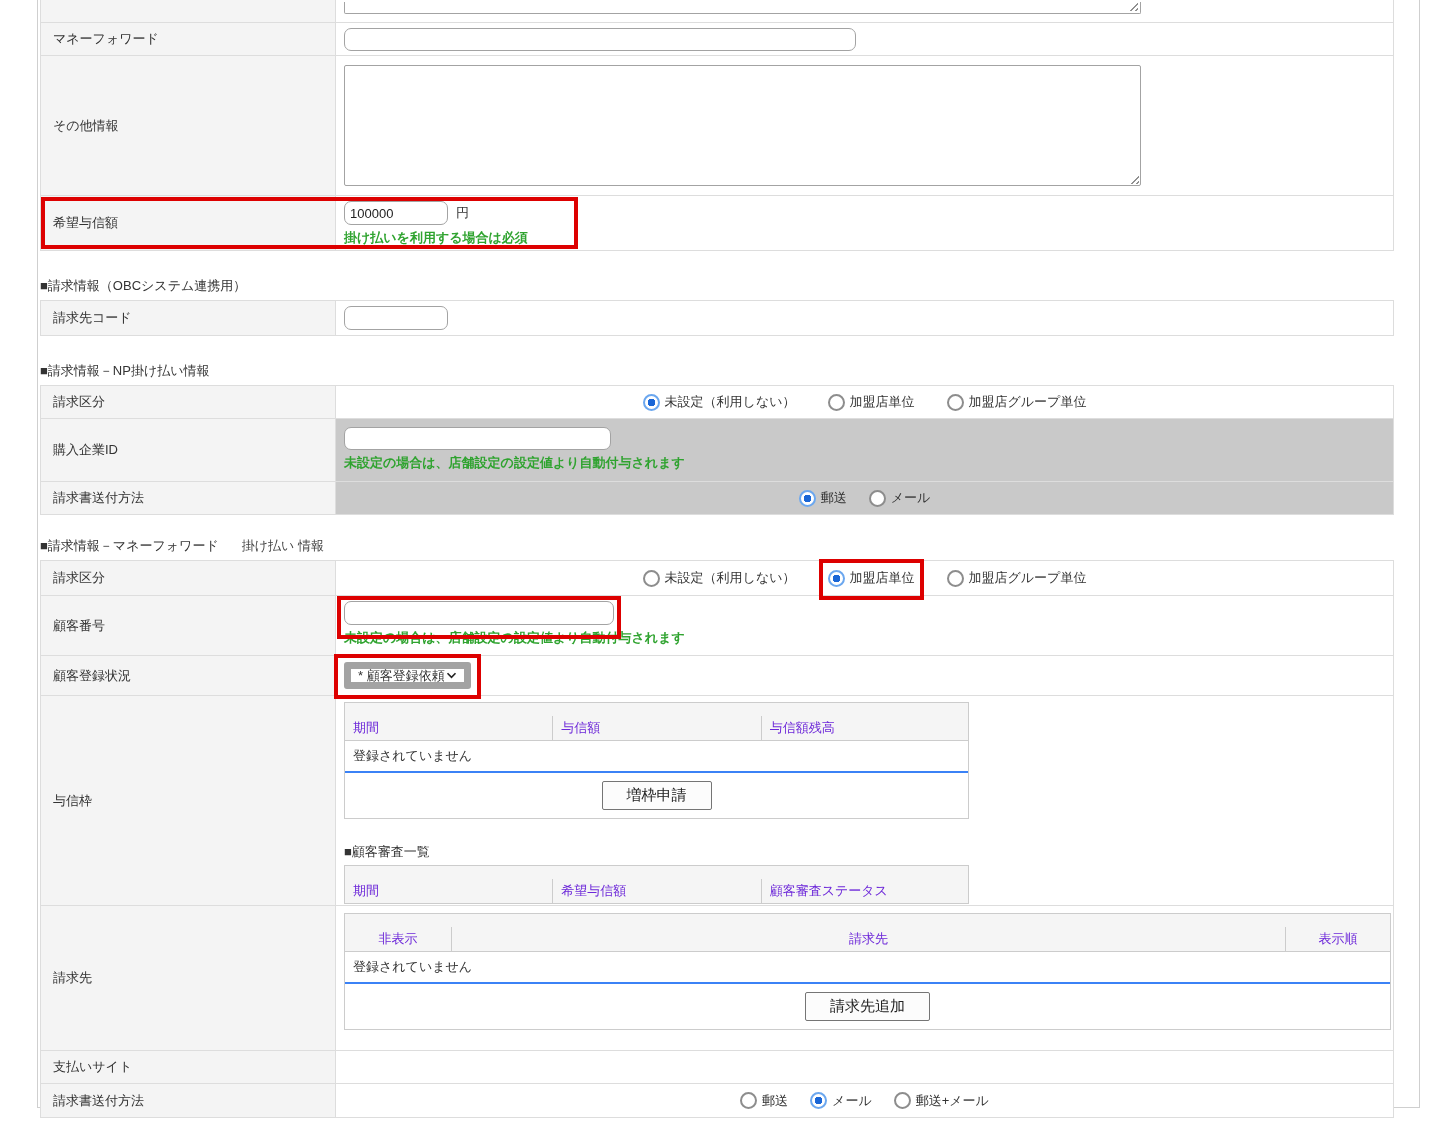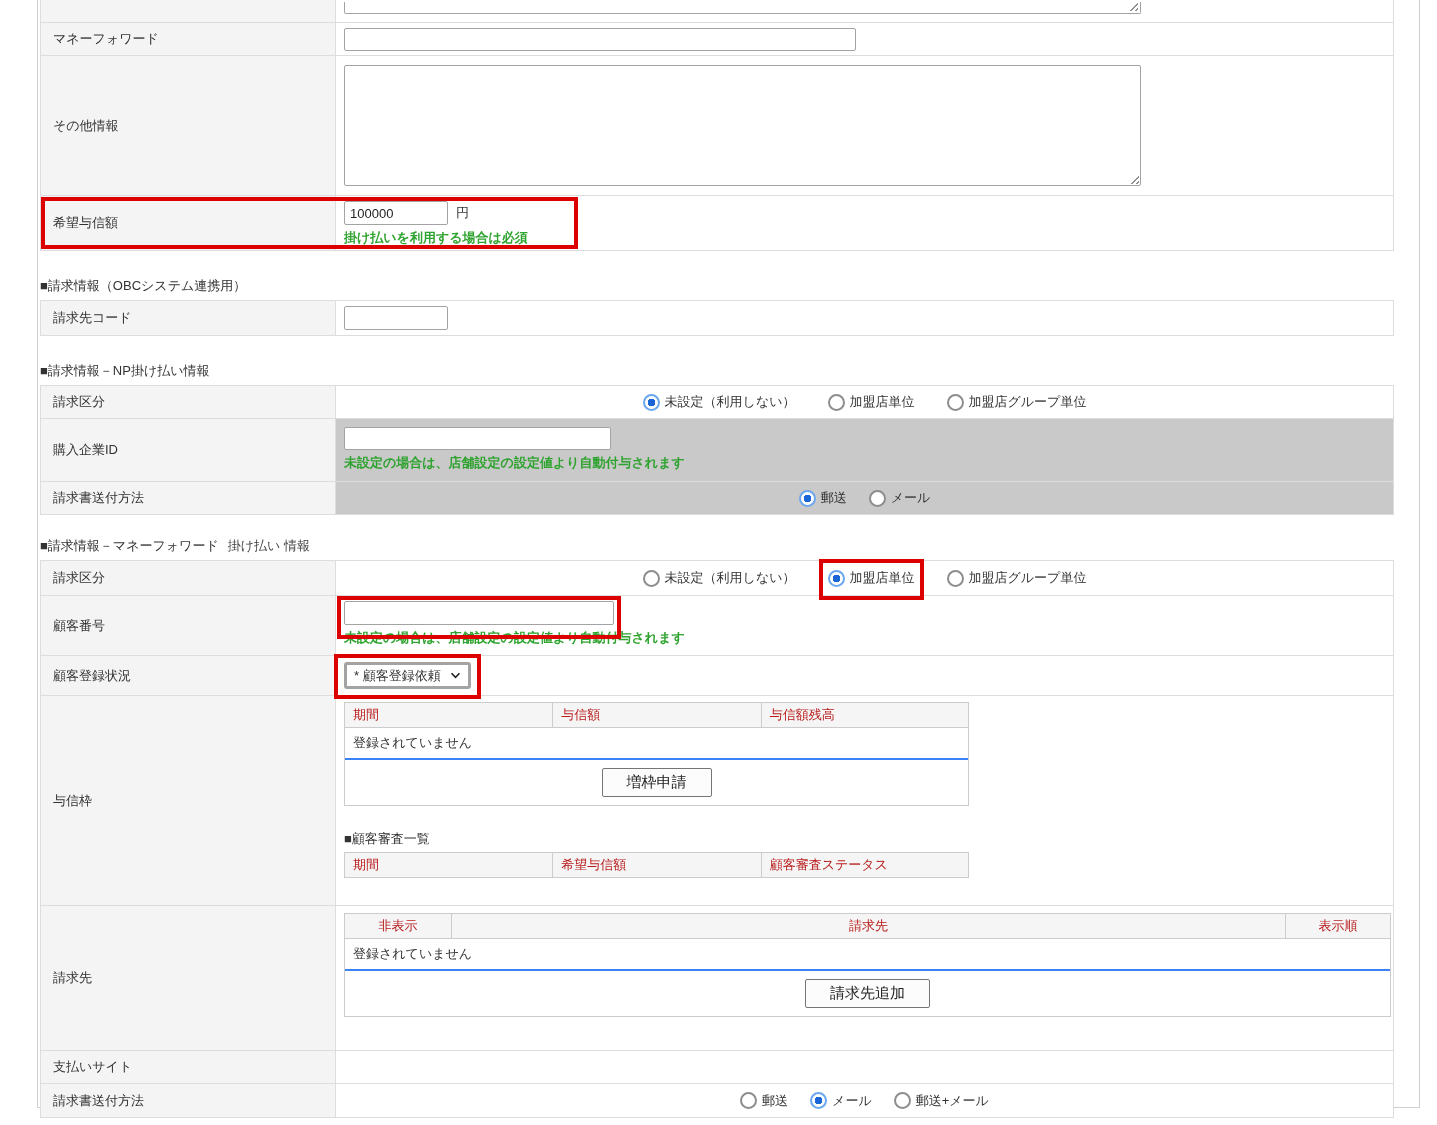--- a/index.html
+++ b/index.html
@@ -18,58 +18,58 @@
          padding:0 12px;display:flex;align-items:center;box-sizing:border-box;color:#333;}
   .vcell{flex:1;padding:4px 8px;box-sizing:border-box;position:relative;display:flex;
          flex-direction:column;justify-content:center;align-items:flex-start;}
   .vcell.gray{background:#c9c9c9;}
   .vcell.top{justify-content:flex-start;}
 
   .h22{height:22px;} .h33{height:33px;} .h140{height:140px;} .h55{height:55px;}
   .h34{height:34px;} .h32{height:32px;} .h63{height:63px;} .h40{height:40px;}
   .h60{height:60px;} .h210{height:210px;} .h145{height:145px;}
 
-  .inp{border:1px solid #a3a3a3;border-radius:2px;height:23px;background:#fff;
+  .inp{border:1px solid #a3a3a3;border-radius:7px;height:23px;background:#fff;
        font-family:inherit;font-size:13px;padding:0 5px;box-sizing:border-box;color:#222;}
   .ta-wrap{position:relative;display:inline-block;line-height:0;}
   .ta{border:1px solid #a3a3a3;border-radius:2px;background:#fff;resize:none;outline:none;
       font-family:inherit;font-size:13px;box-sizing:border-box;}
   .rz{position:absolute;right:2px;bottom:2px;width:9px;height:9px;
       clip-path:polygon(100% 0,100% 100%,0 100%);
       background:repeating-linear-gradient(135deg,#909090 0 1px,transparent 1px 3.5px);}
   .ta-stub{position:relative;width:797px;height:12px;margin-top:-2px;
            border:1px solid #a3a3a3;border-top:none;border-radius:0 0 2px 2px;box-sizing:border-box;}
 
   .heading{margin:26px 0 5px 0;color:#333;}
-  .heading .suffix{margin-left:9px;color:#444;}
+  .heading .suffix{margin-left:23px;color:#444;}
   .note{color:#2fa32f;margin-top:5px;line-height:16px;white-space:nowrap;font-weight:bold;}
   .unit{margin-left:8px;}
   .inline{display:flex;flex-direction:row;align-items:center;}
 
   .opt{display:inline-flex;align-items:center;margin-right:32px;position:relative;cursor:default;}
   .opt:last-child{margin-right:0;}
   .radio{width:13px;height:13px;border-radius:50%;background:#fff;border:2px solid #8d8d8d;
          box-sizing:content-box;display:inline-block;}
   .radio.checked{border:2px solid #6ba7ef;
          background:radial-gradient(circle,#1a66d6 0 3.6px,#fff 4px);}
   .opt-label{margin-left:5px;color:#333;}
 
   .redbox{position:absolute;border:4px solid #dd0000;pointer-events:none;z-index:5;box-sizing:border-box;}
 
   .selectbox{display:inline-flex;align-items:center;justify-content:space-between;
-             width:127px;height:27px;border:3px solid #a3a3a3;border-radius:3px;background:#fff;
+             width:127px;height:27px;border:7px solid #a3a3a3;border-radius:3px;background:#fff;
              padding:0 7px;box-sizing:border-box;cursor:default;}
 
   .btn{display:inline-block;border:1px solid #757575;background:#fcfcfc;border-radius:2px;
        padding:4px 24px;font-size:15px;color:#222;font-family:inherit;cursor:pointer;}
 
   .itable{border:1px solid #ccc;background:#fff;box-sizing:border-box;}
   .w625{width:625px;} .w1047{width:1047px;}
   .ihead{display:flex;background:#f5f5f5;border-bottom:1px solid #ccc;}
-  .ihc{padding:3px 8px;line-height:18px;border-right:1px solid #ccc;box-sizing:border-box;color:#b91c1c;}
+  .ihc{padding:3px 8px;line-height:18px;border-right:1px solid #ccc;box-sizing:border-box;color:#6d28d9;margin-top:13px;}
   .ihc:last-child{border-right:none;}
   .ihc.center{text-align:center;}
   .cA1{width:209px;} .cA2{width:209px;} .cA3{width:207px;}
   .cC1{width:107px;} .cC2{width:836px;} .cC3{width:104px;font-family:Liberation Serif, serif;}
   .irow-empty{padding:6px 8px;border-bottom:2px solid #3b82f6;background:#fff;color:#333;}
   .irow-btn{padding:8px 0;text-align:center;background:#fff;}
   .subheading{margin:24px 0 4px 0;color:#333;}
 </style>
 </head>
 <body>

